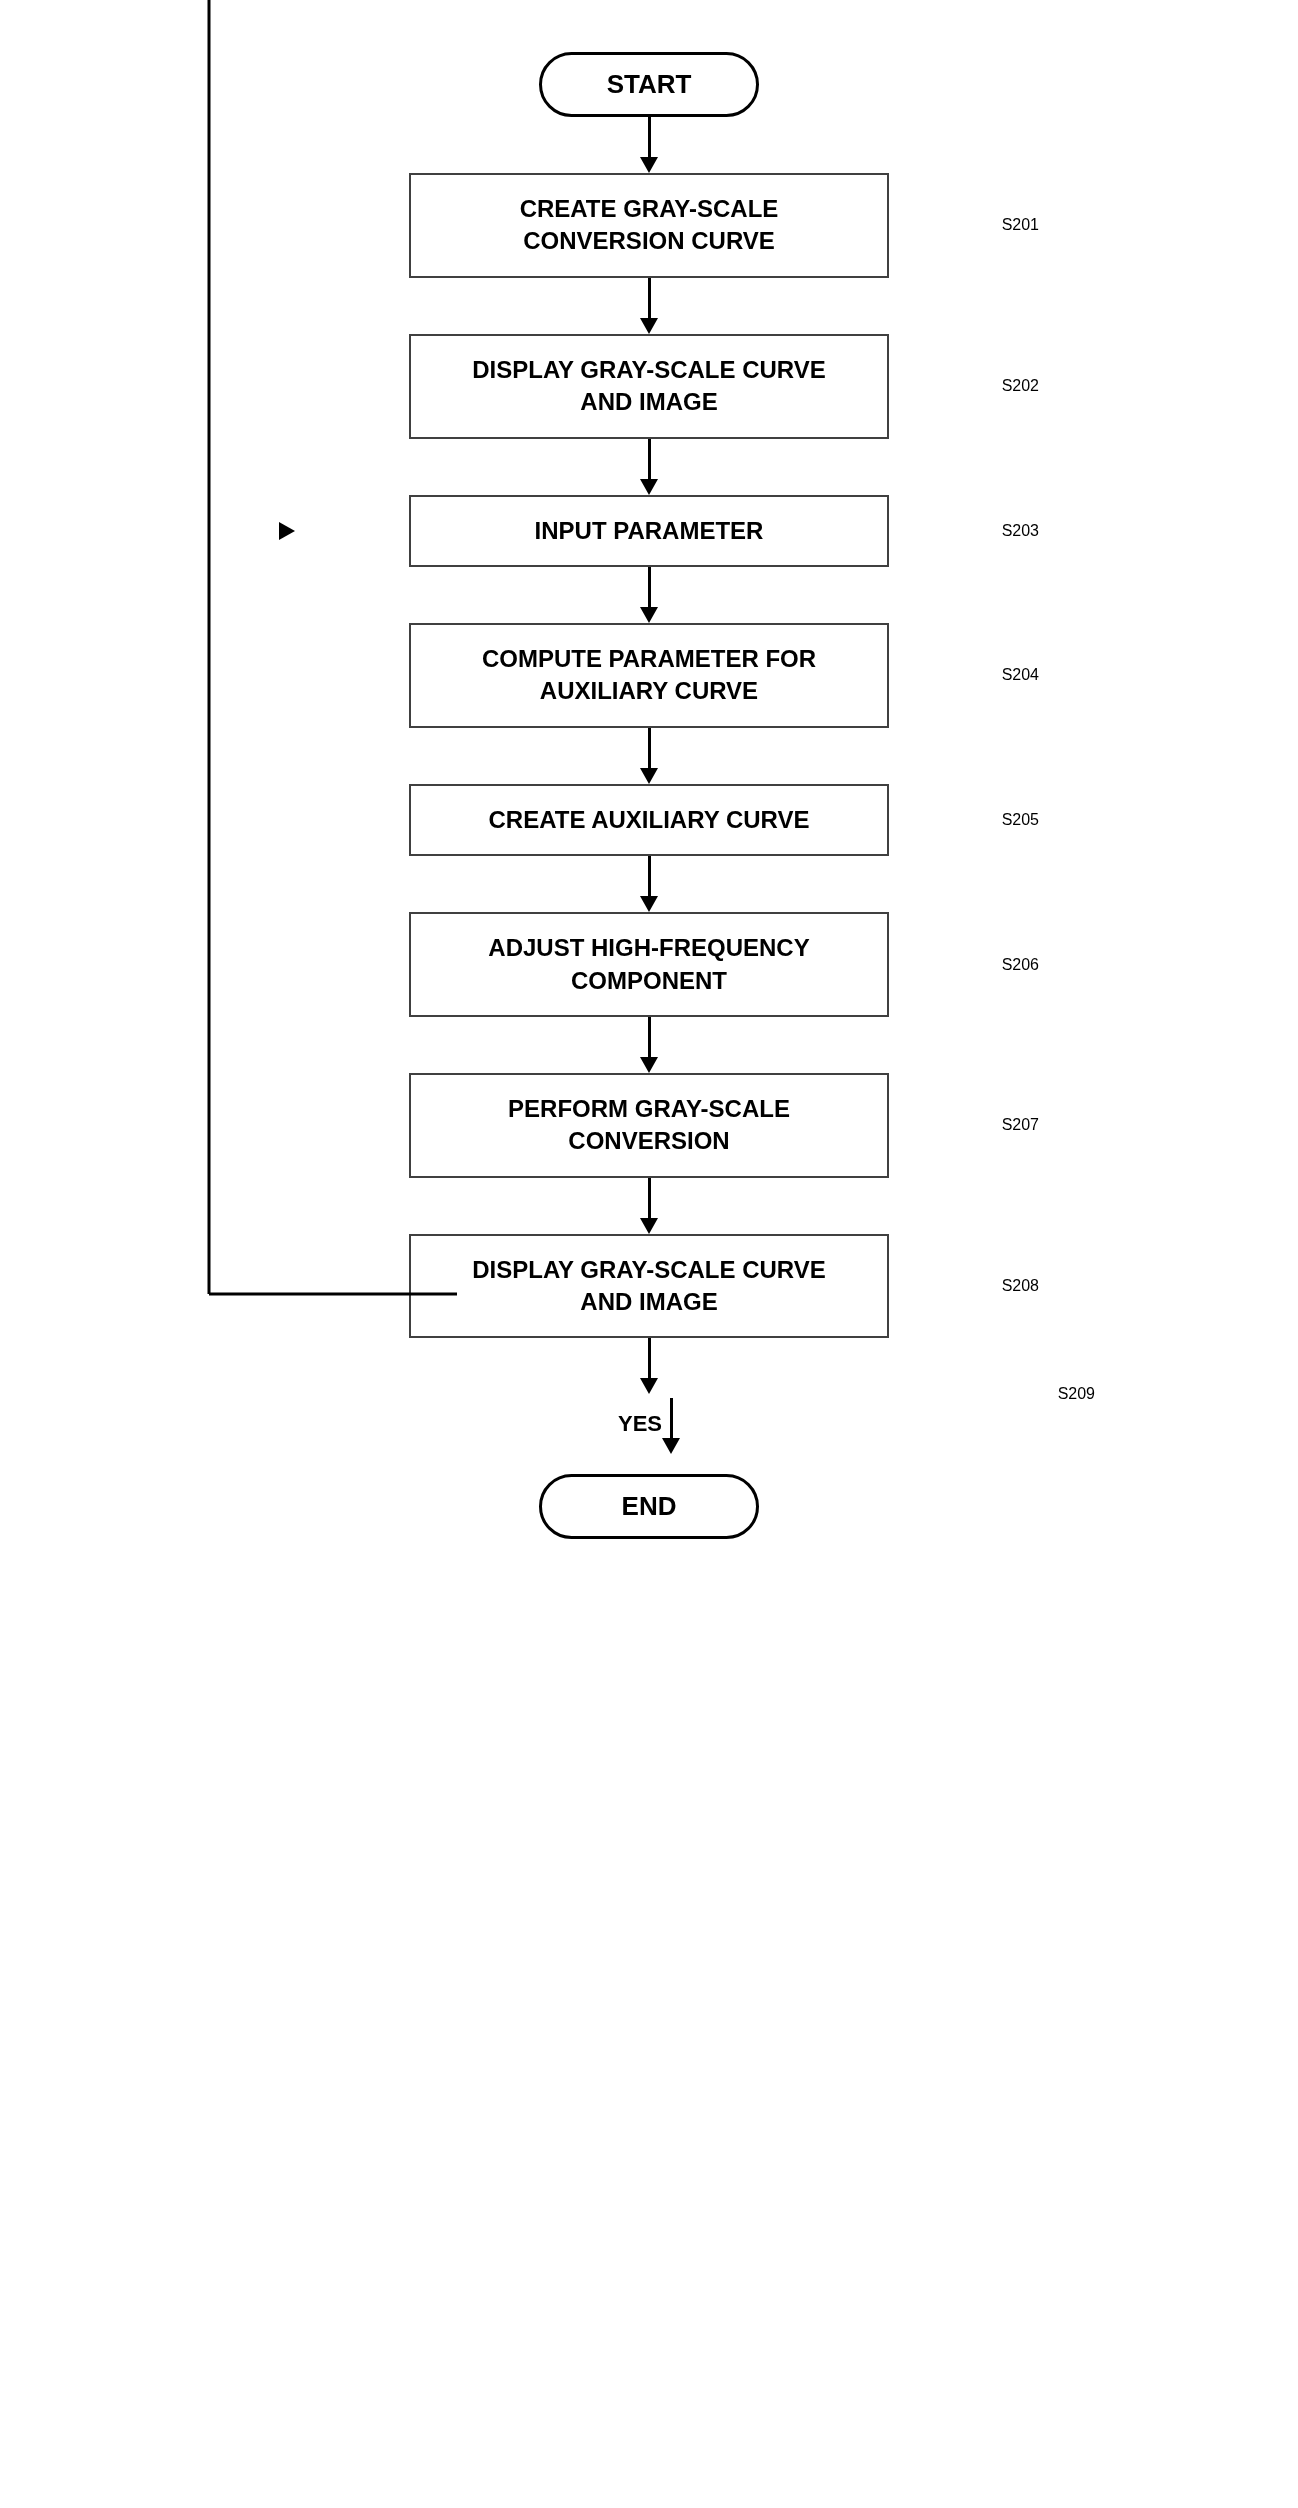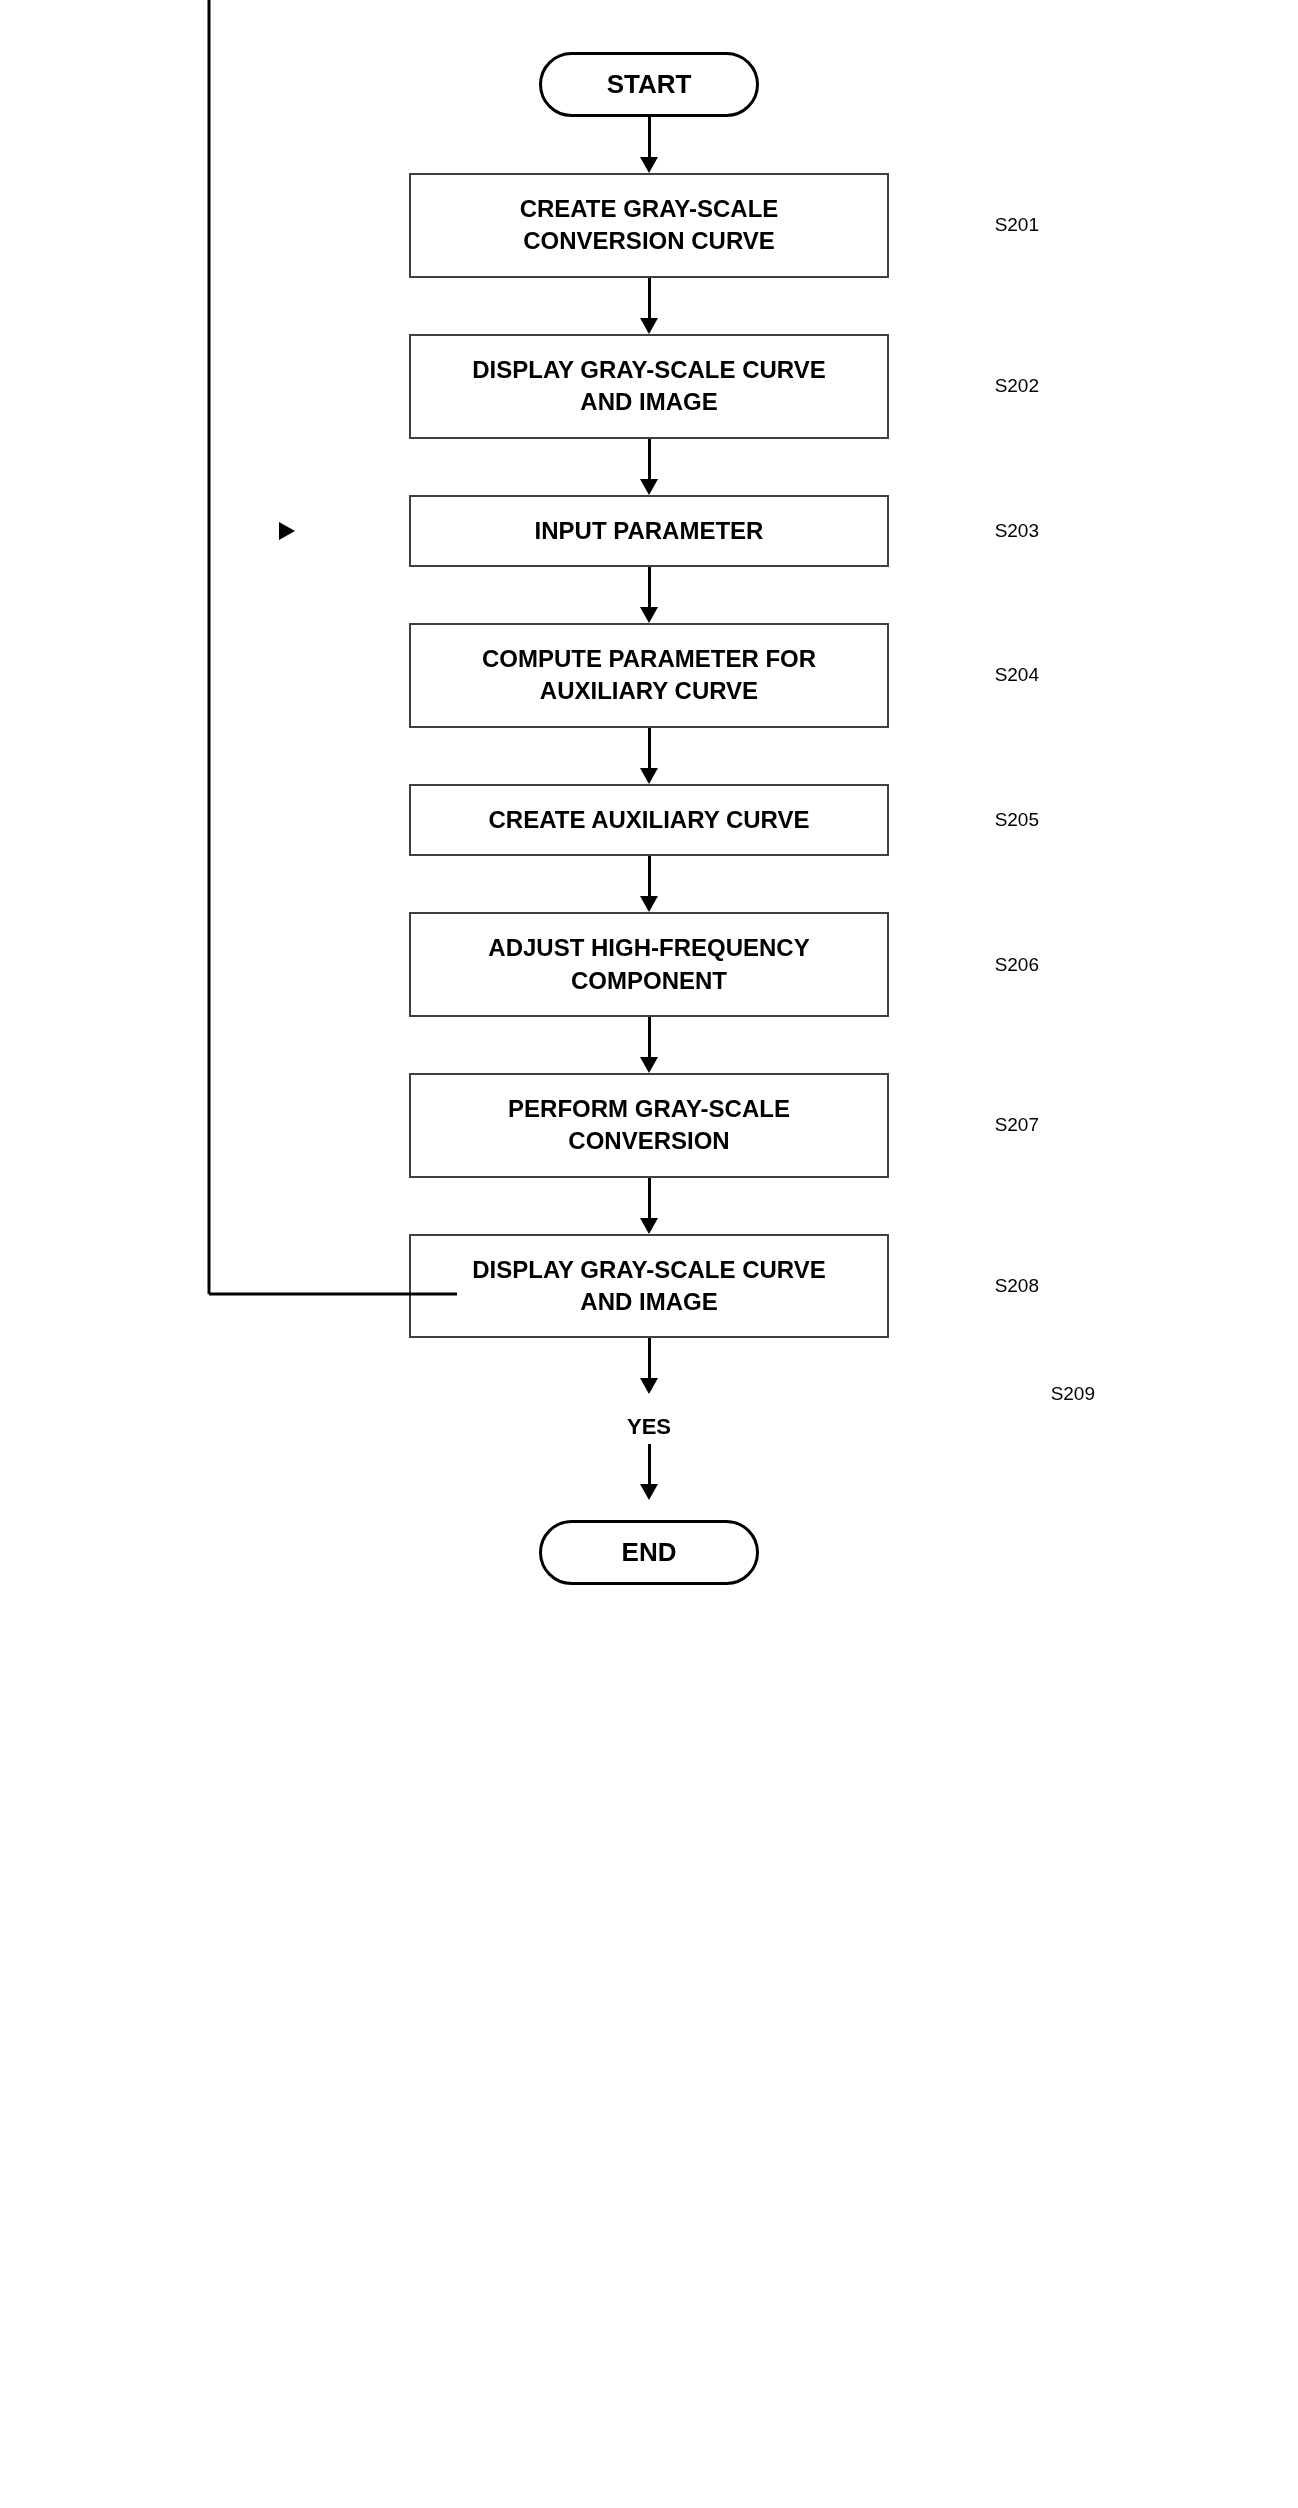--- a/index.html
+++ b/index.html
@@ -23,21 +23,21 @@
     .node-container {
       display: flex;
       align-items: center;
       position: relative;
       width: 100%;
       justify-content: center;
     }
     .node-label {
       position: absolute;
       right: 60px;
-      font-size: 19px;
+      font-size: 16px;
       font-family: Arial, sans-serif;
       white-space: nowrap;
     }
     
     .rounded-rect {
       border: 3px solid #000;
       border-radius: 40px;
       padding: 14px 60px;
       font-size: 26px;
       font-weight: bold;
@@ -185,21 +185,21 @@
       <line x1="258" y1="1440" x2="10" y2="1440" stroke="black" stroke-width="3"></line>
 
       <line x1="10" y1="1440" x2="10" y2="80" stroke="black" stroke-width="3"></line>
 
       <line x1="10" y1="80" x2="190" y2="80" stroke="black" stroke-width="3"></line>
 
       <polygon points="190,71 190,89 206,80" fill="black"></polygon>
     </svg>
   </div>
 
-  <div style="display:flex; flex-direction:column; align-items:center; margin-top:20px;">
+  <div style="display:flex; flex-direction:row; align-items:center; margin-top:4px;">
     <span style="font-size:22px; font-weight:bold; font-family:Arial; margin-bottom:4px;">YES</span>
     <div class="connector">
       <div class="arrow-line" style="height:40px;"></div>
       <div class="arrow-head"></div>
     </div>
   </div>
 
   <div class="node-container" style="margin-top:8px;justify-content:center;">
     <div class="rounded-rect">END</div>
   </div>

